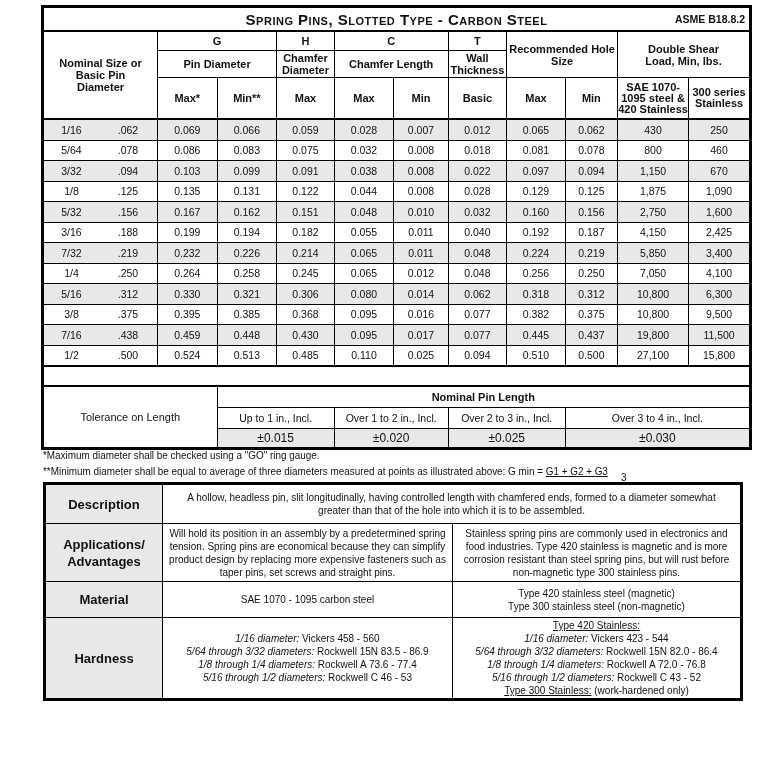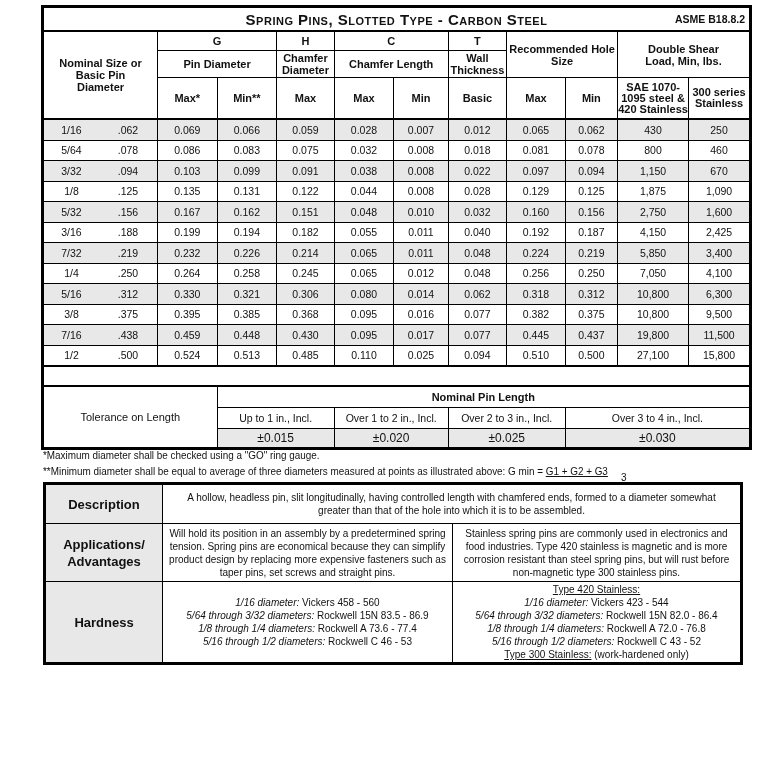--- a/index.html
+++ b/index.html
@@ -314,20 +314,28 @@
   <tbody>
   <tr style="height:40px;">
     <td class="rowhead">Description</td>
     <td colspan="2" style="padding:4px 10px;">A hollow, headless pin, slit longitudinally, having controlled length with chamfered ends, formed to a diameter somewhat greater than that of the hole into which it is to be assembled.</td>
   </tr>
   <tr style="height:58px;">
     <td class="rowhead" style="padding:0 14px;">Applications/ Advantages</td>
     <td>Will hold its position in an assembly by a predetermined spring tension.  Spring pins are economical because they can simplify product design by replacing more expensive fasteners such as taper pins, set screws and straight pins.</td>
     <td>Stainless spring pins are commonly used in electronics and food industries. Type 420 stainless is magnetic and is more corrosion resistant than steel spring pins, but will rust before non-magnetic type 300 stainless pins.</td>
   </tr>
+  <tr style="height:36px;">
+    <td class="rowhead">Material</td>
+    <td>SAE 1070 - 1095 carbon steel</td>
+    <td>
+      <div>Type 420 stainless steel (magnetic)</div>
+      <div>Type 300 stainless steel (non-magnetic)</div>
+    </td>
+  </tr>
   <tr style="height:82px;">
     <td class="rowhead">Hardness</td>
     <td id="hardness-steel">
           <div><span class="it">1/16 diameter:</span><span> Vickers 458 - 560</span></div>
           <div><span class="it">5/64 through 3/32 diameters:</span><span> Rockwell 15N 83.5 - 86.9</span></div>
           <div><span class="it">1/8 through 1/4 diameters:</span><span> Rockwell A 73.6 - 77.4</span></div>
           <div><span class="it">5/16 through 1/2 diameters:</span><span> Rockwell C 46 - 53</span></div>
         </td>
     <td>
       <div class="ul-bold">Type 420 Stainless:</div>

